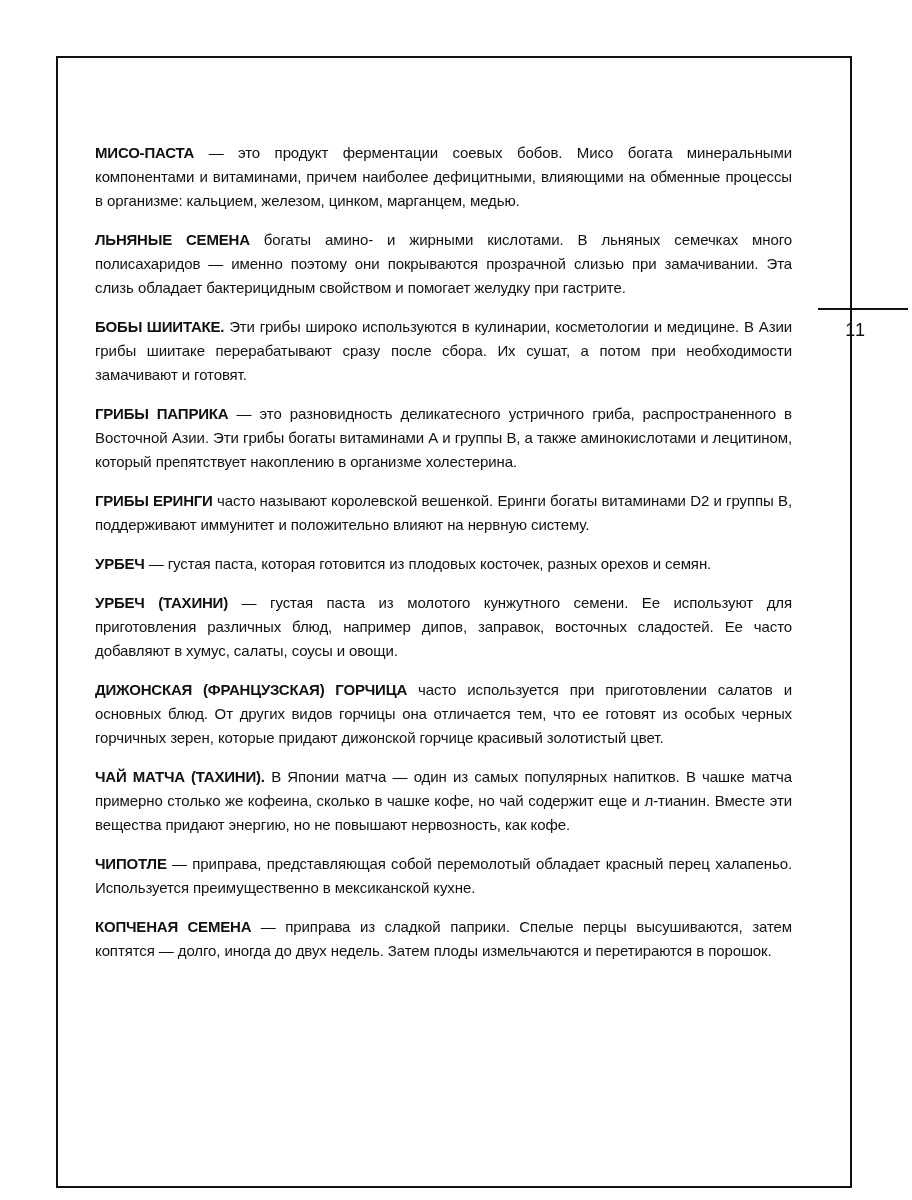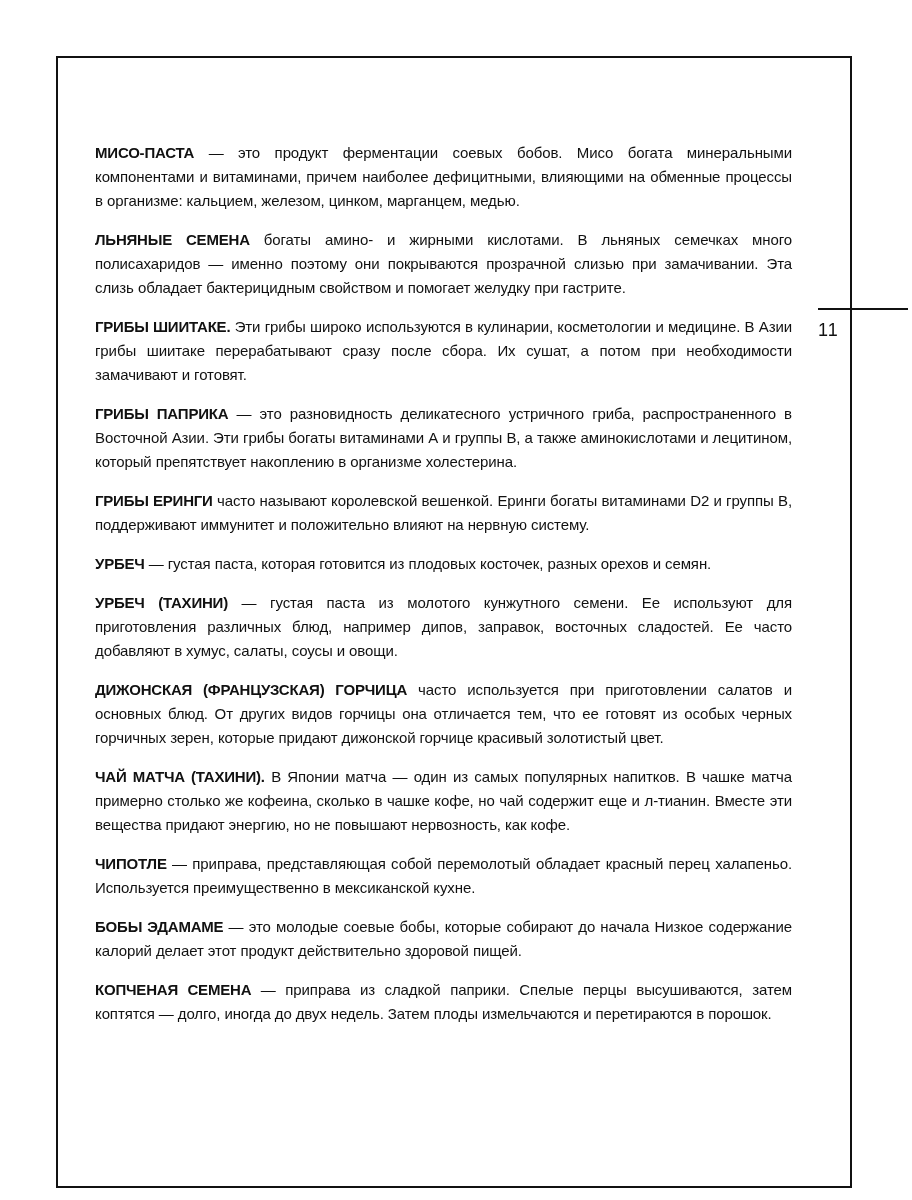--- a/index.html
+++ b/index.html
@@ -50,58 +50,57 @@
     width: 90px;
   }
   .page-marker .rule {
     width: 90px;
     height: 2px;
     background: #111111;
   }
   .page-marker .num {
     margin-top: 10px;
     width: 48px;
-    text-align: left;
+    text-align: right;
     font-size: 18px;
     line-height: 20px;
     letter-spacing: 1px;
     color: #111111;
   }
 </style>
 </head>
 <body>
 
 <div class="canvas">
 
   <div class="page-border"></div>
 
   <div class="text-column">
 
     <p class="entry"><span class="term">МИСО-ПАСТА</span> <span>— это продукт ферментации соевых бобов. Мисо богата минеральными компонентами и витаминами, причем наиболее дефицитными, влияющими на обменные процессы в организме: кальцием, железом, цинком, марганцем, медью.</span></p>
 
 
     <p class="entry"><span class="term">ЛЬНЯНЫЕ СЕМЕНА</span> <span>богаты амино- и жирными кислотами. В льняных семечках много полисахаридов — именно поэтому они покрываются прозрачной слизью при замачивании. Эта слизь обладает бактерицидным свойством и помогает желудку при гастрите.</span></p>
 
-    <p class="entry"><span class="term">ГРИБЫ ШИИТАКЕ.</span> <span>Эти грибы широко используются в кулинарии, косметологии и медицине. В Азии грибы шиитаке перерабатывают сразу после сбора. Их сушат, а потом при необходимости замачивают и готовят.</span></p>
+    <p class="entry"><span class="term">БОБЫ ШИИТАКЕ.</span> <span>Эти грибы широко используются в кулинарии, косметологии и медицине. В Азии грибы шиитаке перерабатывают сразу после сбора. Их сушат, а потом при необходимости замачивают и готовят.</span></p>
 
     <p class="entry"><span class="term">ГРИБЫ ПАПРИКА</span> <span>— это разновидность деликатесного устричного гриба, распространенного в Восточной Азии. Эти грибы богаты витаминами А и группы В, а также аминокислотами и лецитином, который препятствует накоплению в организме холестерина.</span></p>
 
     <p class="entry"><span class="term">ГРИБЫ ЕРИНГИ</span> <span>часто называют королевской вешенкой. Еринги богаты витаминами D2 и группы В, поддерживают иммунитет и положительно влияют на нервную систему.</span></p>
 
     <p class="entry"><span class="term">УРБЕЧ</span> <span>— густая паста, которая готовится из плодовых косточек, разных орехов и семян.</span></p>
 
     <p class="entry"><span class="term">УРБЕЧ (ТАХИНИ)</span> <span>— густая паста из молотого кунжутного семени. Ее используют для приготовления различных блюд, например дипов, заправок, восточных сладостей. Ее часто добавляют в хумус, салаты, соусы и овощи.</span></p>
 
     <p class="entry"><span class="term">ДИЖОНСКАЯ (ФРАНЦУЗСКАЯ) ГОРЧИЦА</span> <span>часто используется при приготовлении салатов и основных блюд. От других видов горчицы она отличается тем, что ее готовят из особых черных горчичных зерен, которые придают дижонской горчице красивый золотистый цвет.</span></p>
 
     <p class="entry"><span class="term">ЧАЙ МАТЧА (ТАХИНИ).</span> <span>В Японии матча — один из самых популярных напитков. В чашке матча примерно столько же кофеина, сколько в чашке кофе, но чай содержит еще и л-тианин. Вместе эти вещества придают энергию, но не повышают нервозность, как кофе.</span></p>
 
     <p class="entry"><span class="term">ЧИПОТЛЕ</span> <span>— приправа, представляющая собой перемолотый обладает красный перец халапеньо. Используется преимущественно в мексиканской кухне.</span></p>
 
-    <p class="entry"><span class="term">БОБЫ ЭДАМАМЕ</span> <span>— это молодые соевые бобы, которые собирают до начала Низкое содержание калорий делает этот продукт действительно здоровой пищей.</span></p>
 
 
     <p class="entry"><span class="term">КОПЧЕНАЯ СЕМЕНА</span> <span>— приправа из сладкой паприки. Спелые перцы высушиваются, затем коптятся — долго, иногда до двух недель. Затем плоды измельчаются и перетираются в порошок.</span></p>
 
   </div>
 
   <div class="page-marker">
     <div class="rule"></div>
     <div class="num">11</div>
   </div>

